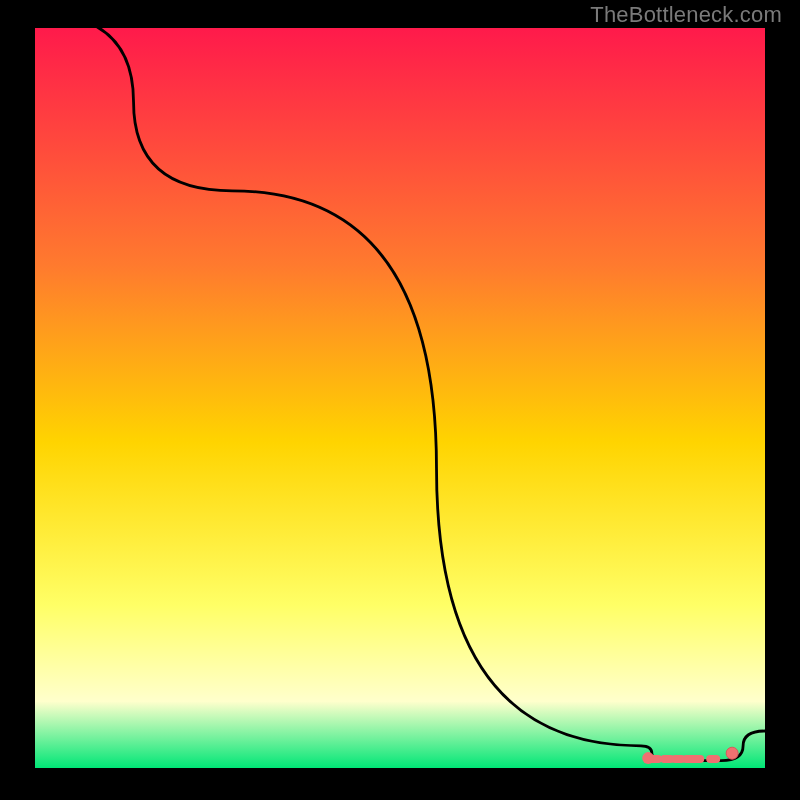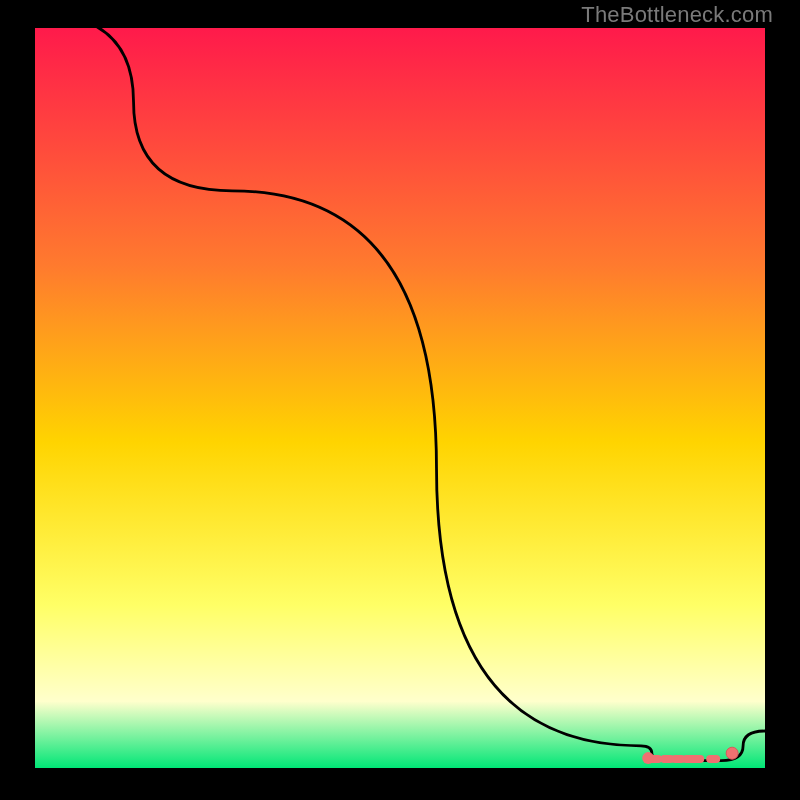--- a/index.html
+++ b/index.html
@@ -13,21 +13,21 @@
   }
   .frame {
     position: relative;
     width: 800px;
     height: 800px;
     background: #000;
   }
   .watermark {
     position: absolute;
     top: 2px;
-    right: 27px;
+    right: 18px;
     color: #7a7a7a;
     font-size: 22px;
     font-weight: 500;
     letter-spacing: 0.2px;
     user-select: none;
   }
   .plot {
     position: absolute;
     left: 35px;
     top: 28px;

